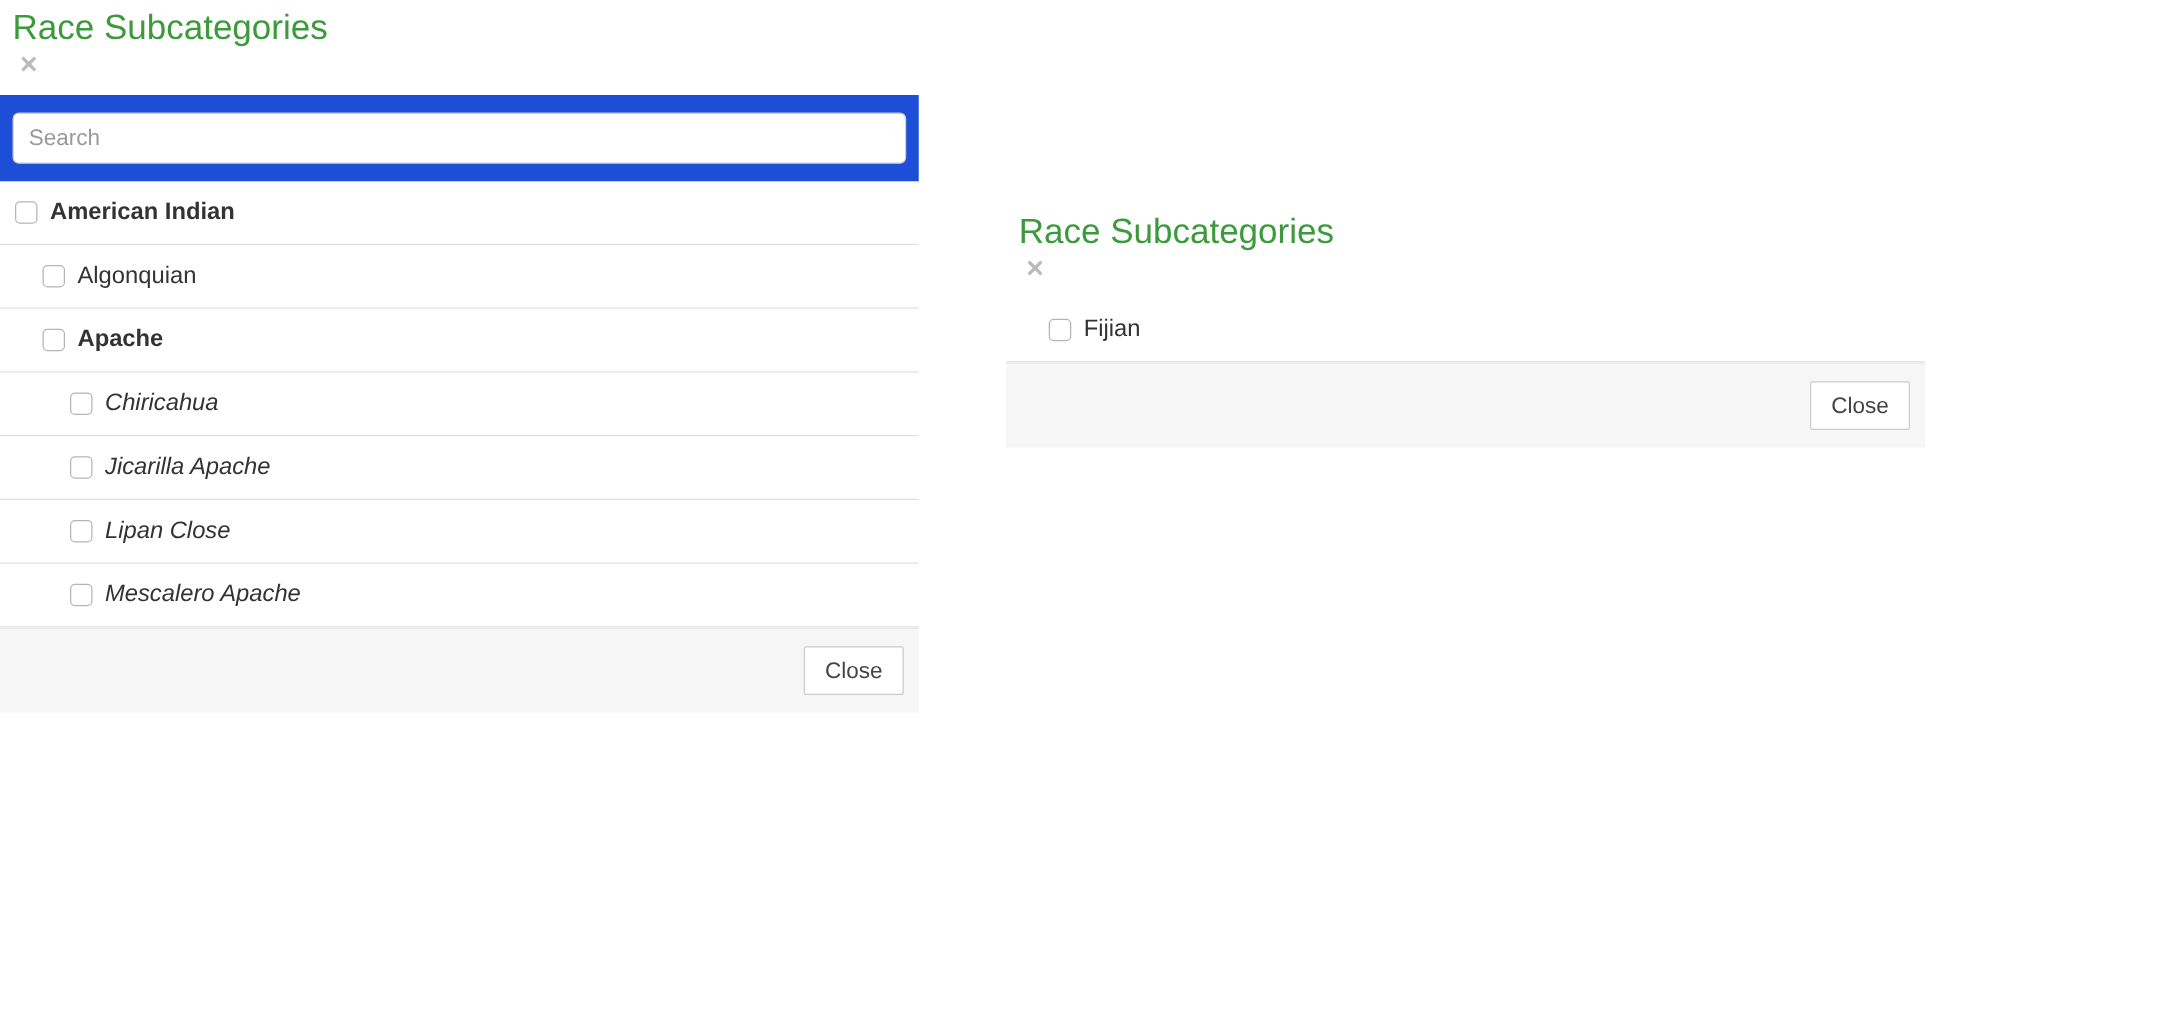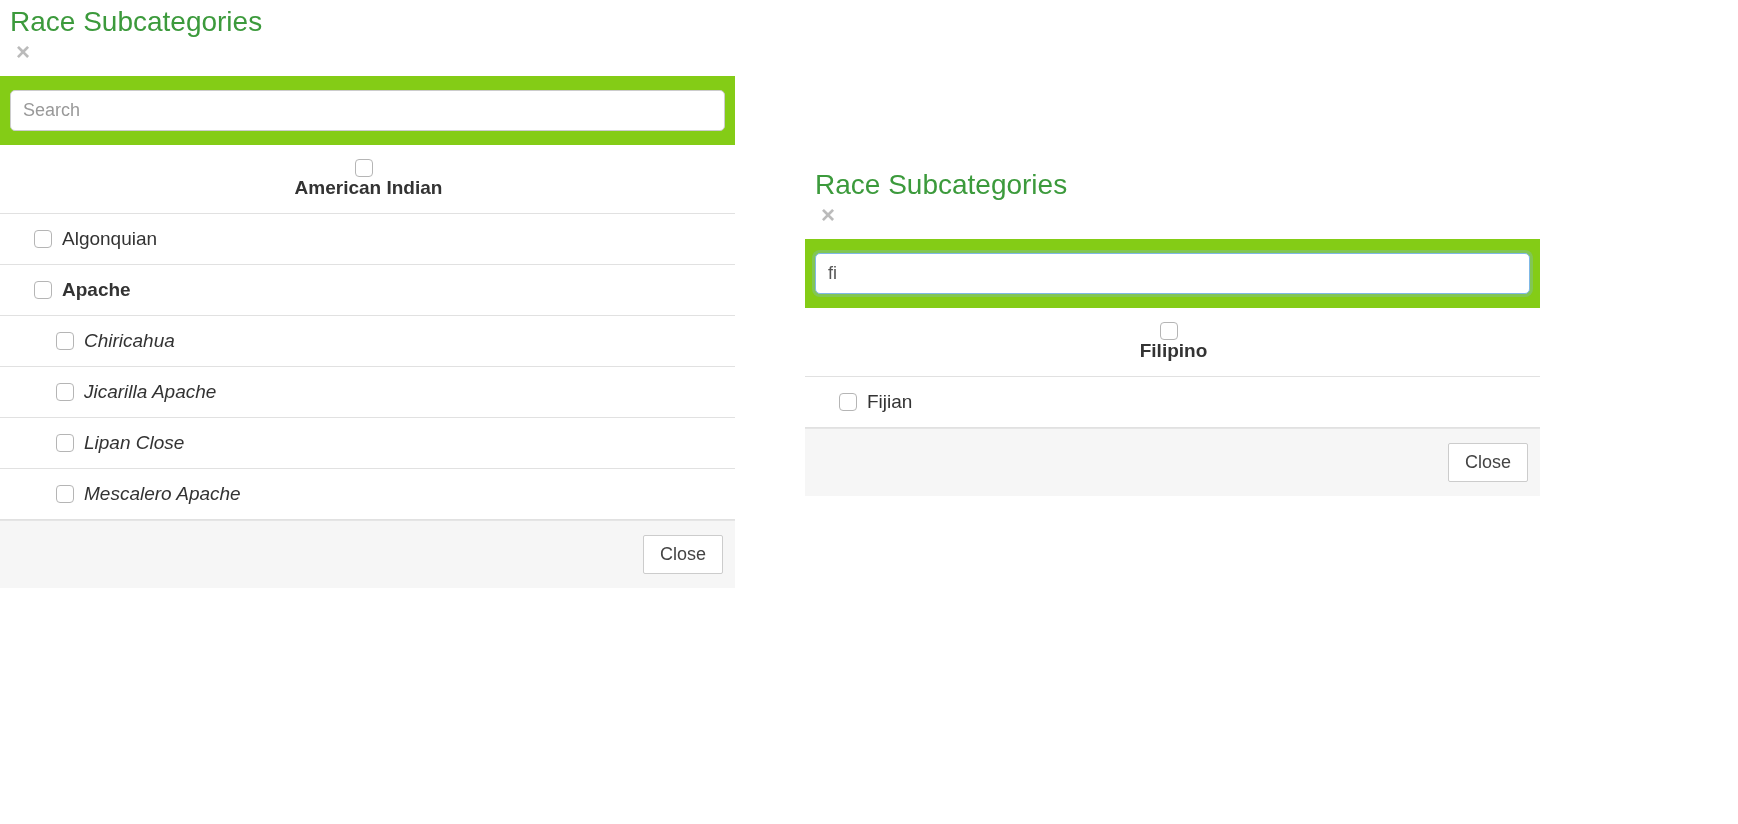--- a/index.html
+++ b/index.html
@@ -44,21 +44,21 @@
     }
     .close-x {
       color: #bbb;
       font-size: 24px;
       font-weight: 700;
       line-height: 1;
       cursor: pointer;
       padding: 2px 6px;
     }
     .search-wrap {
-      background: #84cc16;
+      background: #1d4ed8;
       padding: 14px 10px;
     }
     .search-input {
       width: 100%;
       font-size: 18px;
       padding: 9px 12px;
       border: 1px solid #ccc;
       border-radius: 5px;
       color: #555;
       outline: none;
@@ -77,21 +77,21 @@
     .row {
       display: flex;
       align-items: center;
       border-bottom: 1px solid #e1e1e1;
       font-size: 19px;
       color: #333;
     }
     .row:first-child {
       border-top: none;
     }
-    .row.lvl-0 { padding: 14px 10px 14px 12px; flex-direction: column; }
+    .row.lvl-0 { padding: 14px 10px 14px 12px; }
     .row.lvl-1 { padding: 14px 10px 14px 34px; }
     .row.lvl-2 { padding: 14px 10px 14px 56px; font-style: italic; }
     .row.bold .label { font-weight: 700; }
     .cb {
       width: 18px;
       height: 18px;
       border: 1.5px solid #b5b5b5;
       border-radius: 4px;
       margin-right: 10px;
       flex-shrink: 0;
@@ -161,28 +161,21 @@
   <div class="modal-footer">
     <button class="close-btn">Close</button>
   </div>
 </div>
 
 <div class="modal modal-right">
   <div class="modal-header">
     <div class="modal-title">Race Subcategories</div>
     <div class="close-x">×</div>
   </div>
-  <div class="search-wrap">
-    <input class="search-input focused" type="text" id="search-right" placeholder="Search" value="fi" style="">
-  </div>
   <div class="list" id="list-right">
-      <div class="row lvl-0 bold">
-        <span class="cb"></span>
-        <span class="label">Filipino</span>
-      </div>
       <div class="row lvl-1">
         <span class="cb"></span>
         <span class="label">Fijian</span>
       </div>
     </div>
   <div class="modal-footer">
     <button class="close-btn">Close</button>
   </div>
 </div>
 

